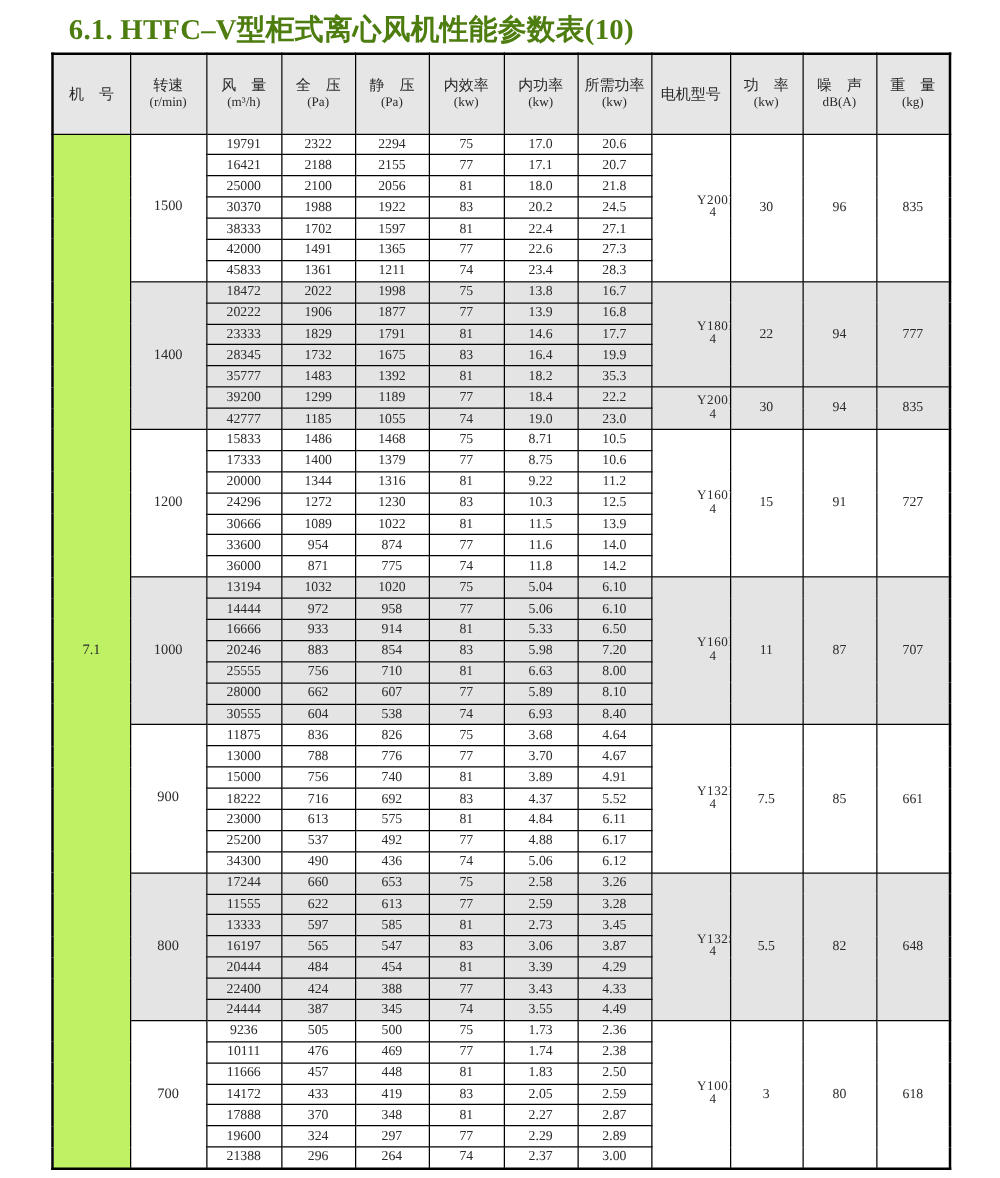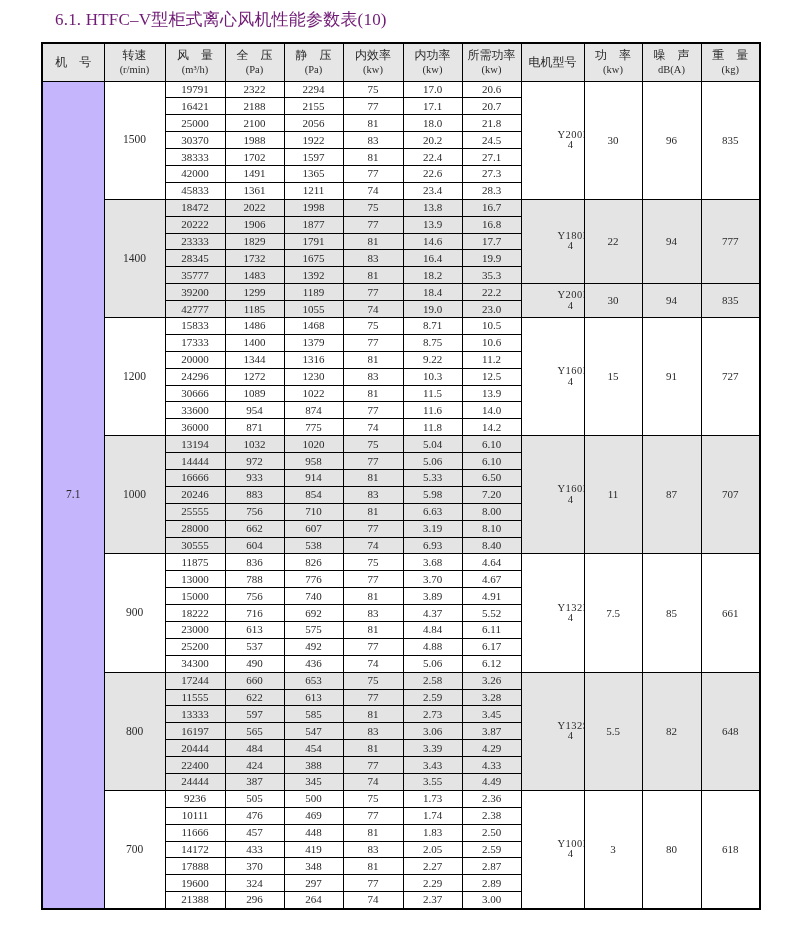--- a/index.html
+++ b/index.html
@@ -8,53 +8,53 @@
     background: #ffffff;
     font-family: "Liberation Serif", "DejaVu Serif", serif;
     overflow: hidden;
     --shade: #e4e4e4;
     --header-bg: #e6e6e6;
     --border-c: #000000;
   }
   .page { position: relative; width: 800px; height: 942px; }
   .doc-title {
     position: absolute; left: 55px; top: 8px;
-    font-size: 17px; font-weight: normal; color: #701a75;
+    font-size: 23px; font-weight: bold; color: #4d7c0f;
     letter-spacing: 0.2px; white-space: nowrap;
   }
   table.perf {
     position: absolute; left: 41px; top: 42px;
     width: 718px;
     border-collapse: collapse;
     table-layout: fixed;
     border: 2px solid var(--border-c);
   }
   .perf th, .perf td {
     border: 1px solid var(--border-c);
     text-align: center; vertical-align: middle;
     color: #2a2a2a;
     padding: 0;
     overflow: hidden;
   }
   .perf thead th {
-    height: 38px;
+    height: 64px;
     background: var(--header-bg);
     font-weight: normal;
     font-size: 12px;
     line-height: 1.25;
   }
   .perf thead th .unit { font-size: 10.5px; }
   .perf tbody td {
     height: 16.9px;
     font-size: 11px;
     line-height: 1;
     background: #ffffff;
   }
   .perf tbody tr.shaded td { background: var(--shade); }
-  .perf tbody td.machine-cell { background: #c4b5fd; font-size: 11.5px; }
+  .perf tbody td.machine-cell { background: #bef264; font-size: 11.5px; }
   .perf tbody td[data-name="speed-cell"] { font-size: 11.5px; margin-top: 46px; }
   .perf tbody td[data-name="motor-model-cell"] { letter-spacing: 0.5px; font-size: 10.5px; padding-left: 36px; }
 </style>
 </head>
 <body>
 
 <div class="page" data-name="document-page">
 
   <div class="doc-title" data-name="page-title">6.1. HTFC–V型柜式离心风机性能参数表(10)</div>
 
@@ -355,21 +355,21 @@
           <td data-name="static-pressure-cell">710</td>
           <td data-name="efficiency-cell">81</td>
           <td data-name="internal-power-cell">6.63</td>
           <td data-name="required-power-cell">8.00</td>
         </tr>
         <tr data-name="table-row" class="shaded">
           <td data-name="flow-cell">28000</td>
           <td data-name="total-pressure-cell">662</td>
           <td data-name="static-pressure-cell">607</td>
           <td data-name="efficiency-cell">77</td>
-          <td data-name="internal-power-cell">3.19</td>
+          <td data-name="internal-power-cell">5.89</td>
           <td data-name="required-power-cell">8.10</td>
         </tr>
         <tr data-name="table-row" class="shaded">
           <td data-name="flow-cell">30555</td>
           <td data-name="total-pressure-cell">604</td>
           <td data-name="static-pressure-cell">538</td>
           <td data-name="efficiency-cell">74</td>
           <td data-name="internal-power-cell">6.93</td>
           <td data-name="required-power-cell">8.40</td>
         </tr>

